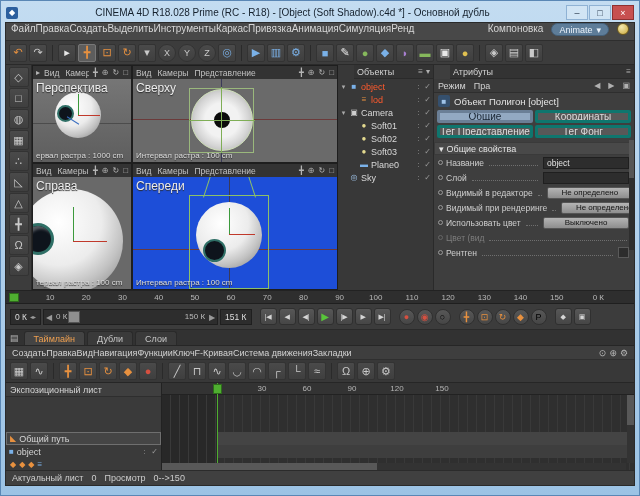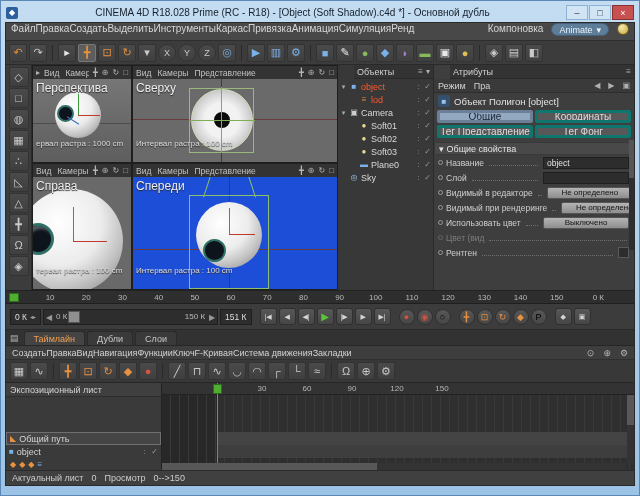--- a/index.html
+++ b/index.html
@@ -44,21 +44,21 @@
 
   .vps { width:306px; background:#242424; display:flex; flex-direction:column; }
   .vrow { display:flex; } .vrow1 { height:98px; } .vrow2 { flex:1; }
   .vcell { display:flex; flex-direction:column; border:1px solid #1e1e1e; min-width:0; }
   .vcell.narrow { width:100px; flex:0 0 auto; } .vcell.wide { flex:1; }
   .vhead { height:13px; background:#333; display:flex; align-items:center; padding:0 3px; gap:4px; flex:0 0 auto; }
   .vmenu { flex:1; display:flex; gap:6px; font-size:8.5px; color:#c2c2c2; white-space:nowrap; overflow:hidden; }
   .vico { font-size:8px; color:#b5b5b5; flex:0 0 auto; }
   .vcanvas { flex:1; position:relative; overflow:hidden; background:linear-gradient(#767676,#5e5e5e); }
   .vpname { position:absolute; top:2px; left:3px; font-size:12px; color:#ececec; text-shadow:0 1px 1px #2a2a2a; z-index:5; }
-  .vgrid { position:absolute; bottom:14px; left:3px; font-size:8px; color:#dcdcdc; text-shadow:0 1px 1px #2a2a2a; z-index:5; }
+  .vgrid { position:absolute; bottom:2px; left:3px; font-size:8px; color:#dcdcdc; text-shadow:0 1px 1px #2a2a2a; z-index:5; }
 
   .horizon { position:absolute; left:0; right:0; top:53%; height:1px; background:#4c4c4c; }
   .eye { border-radius:50%; position:absolute; background:radial-gradient(circle at 38% 32%, #fff, #ececec 45%, #c2c2c2 68%, #949494 88%); }
   .pupil { border-radius:50%; position:absolute; background:#0e141c; border:2px solid #2f6f66; }
   .e1 { left:22px; top:13px; width:46px; height:46px; }
   .p1 { left:2px; top:13px; width:17px; height:17px; }
   .gz { position:absolute; }
   .g1x { left:45px; top:36px; width:22px; height:1px; background:#c0392b; }
   .g1y { left:45px; top:15px; width:1px; height:21px; background:#3c9a3c; }
   .g1z { left:33px; top:41px; width:14px; height:1px; background:#3a6ec0; transform:rotate(32deg); }
@@ -142,21 +142,21 @@
   .cbtn { width:16px; height:16px; border-radius:50%; background:linear-gradient(#575757,#464646); border:1px solid #303030;
     font-size:9px; display:flex; align-items:center; justify-content:center; flex:0 0 auto; }
   .grp { margin-left:6px; }
 
   
   .tltabs { height:16px; background:#323232; border-bottom:1px solid #262626; display:flex; align-items:flex-end; padding:0 4px; gap:2px; }
   .tlpico { align-self:center; font-size:9px; color:#b5b5b5; margin-right:3px; }
   .tab { height:14px; padding:0 9px; background:#3a3a3a; border:1px solid #2a2a2a; border-bottom:none; border-radius:3px 3px 0 0;
     font-size:9px; color:#c6c6c6; display:flex; align-items:center; }
   .tab.active { background:#444; color:#f0a050; }
-  .tlmenu { height:14px; background:#3e3e3e; border-bottom:1px solid #2f2f2f; display:flex; align-items:center; gap:9px; padding:0 6px;
+  .tlmenu { height:14px; background:#3e3e3e; border-bottom:1px solid #2f2f2f; display:flex; align-items:center; gap:3px; padding:0 6px;
     font-size:9px; color:#d2d2d2; white-space:nowrap; overflow:hidden; }
   .tlmenu .sp { flex:1; }
   .mico { font-size:9px; color:#b5b5b5; }
   .tltb { height:23px; background:#383838; border-bottom:1px solid #262626; display:flex; align-items:center; gap:2px; padding:0 4px; }
 
   
   .dope { flex:1; display:flex; min-height:0; }
   .dleft { width:156px; background:#3a3a3a; border-right:1px solid #222; display:flex; flex-direction:column; font-size:9px; color:#d5d5d5; }
   .dhead { height:14px; background:#3f3f3f; border-bottom:1px solid #2e2e2e; display:flex; align-items:center; padding:0 4px; flex:0 0 auto; }
   .dspacer { flex:1; }

